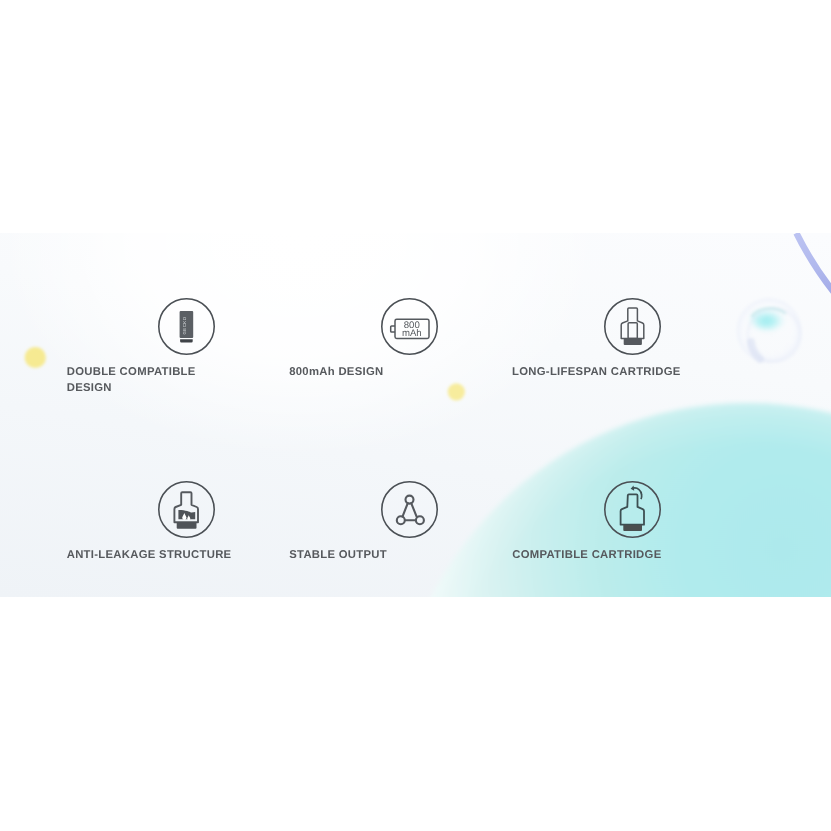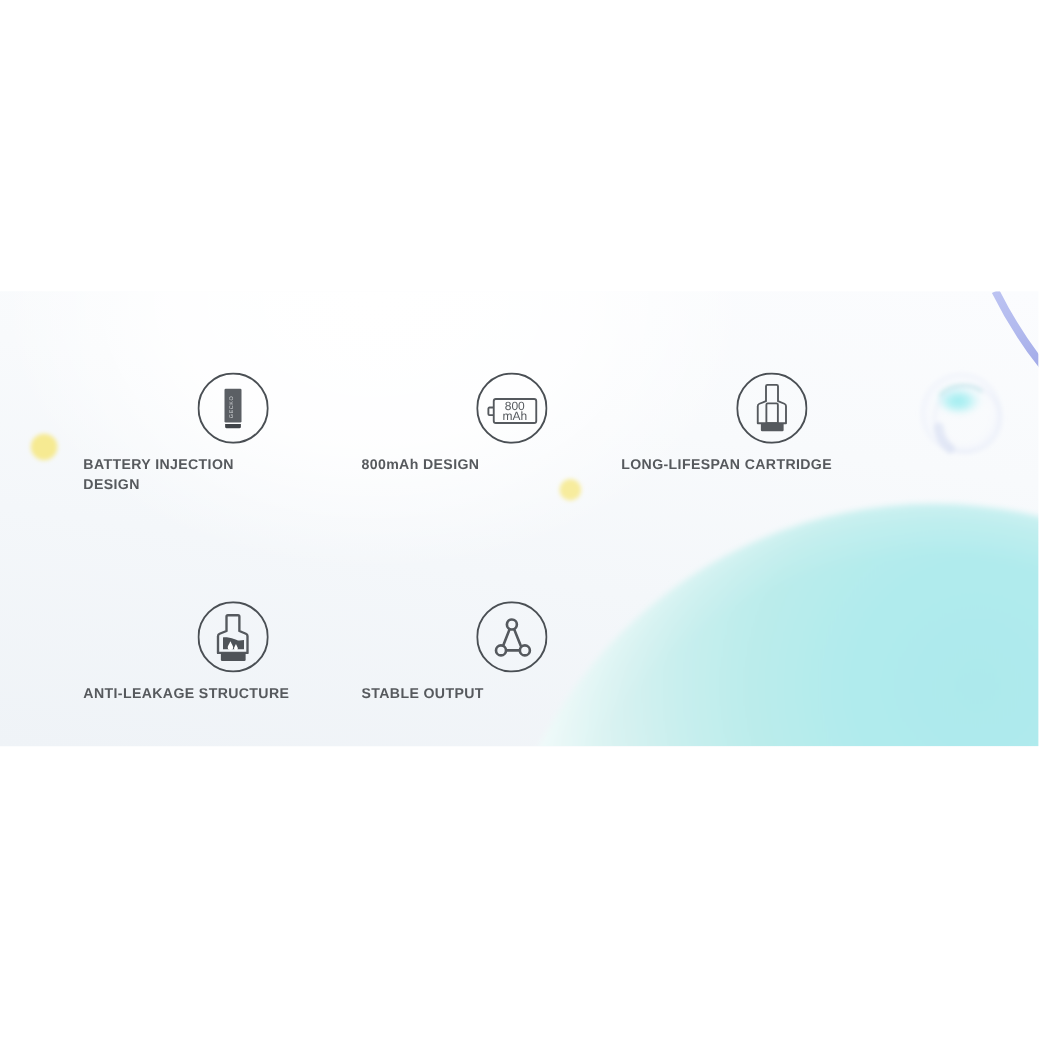--- a/index.html
+++ b/index.html
@@ -112,40 +112,40 @@
 
     <div class="feat" style="left:66.7px;top:65px;">
       <div class="circ">
         <svg viewBox="0 0 57 57" width="57" height="57">
           <circle class="ring" cx="28.5" cy="28.5" r="27.72"></circle>
           <rect x="21.6" y="13.0" width="13.6" height="27.0" rx="1.0" fill="#5b5f64"></rect>
           <path d="M22.1 41.2 H34.7 V43.3 a1.2 1.2 0 0 1 -1.2 1.2 H23.3 a1.2 1.2 0 0 1 -1.2 -1.2 Z" fill="#3f4348"></path>
           <text x="28.4" y="27.5" fill="#d5d8da" text-anchor="middle" font-family="'Liberation Sans',sans-serif" font-size="4.3" letter-spacing="0.5" transform="rotate(-90 28.4 27.5)">GECKO</text>
         </svg>
       </div>
-      <div class="lbl">BATTERY INJECTION
+      <div class="lbl">DOUBLE COMPATIBLE
 DESIGN</div>
     </div>
 
     <div class="feat" style="left:289.2px;top:65px;">
       <div class="circ">
         <svg viewBox="0 0 57 57" width="57" height="57">
           <circle class="ring" cx="28.5" cy="28.5" r="27.72"></circle>
           <g fill="none" stroke="#55595e" stroke-width="1.5" stroke-linejoin="round">
             <rect x="14.0" y="21.2" width="34.0" height="19.2" rx="1.7"></rect>
             <path d="M14.0 28.0 H10.6 a0.9 0.9 0 0 0 -0.9 0.9 V33.2 a0.9 0.9 0 0 0 0.9 0.9 H14.0"></path>
           </g>
           <text x="30.8" y="30.3" text-anchor="middle" font-family="'Liberation Sans',sans-serif" font-size="9.6" fill="#55595e">800</text>
           <text x="30.8" y="38.0" text-anchor="middle" font-family="'Liberation Sans',sans-serif" font-size="9.6" fill="#55595e">mAh</text>
         </svg>
       </div>
       <div class="lbl">800mAh DESIGN</div>
     </div>
 
-    <div class="feat" style="left:497px;top:65px;">
+    <div class="feat" style="left:512px;top:65px;">
       <div class="circ">
         <svg viewBox="0 0 57 57" width="57" height="57">
           <circle class="ring" cx="28.5" cy="28.5" r="27.72"></circle>
           <g fill="none" stroke="#55595e" stroke-width="1.5" stroke-linejoin="round">
             <path d="M23.8 11.0 a1.1 1.1 0 0 1 1.1 -1.1 H32.3 a1.1 1.1 0 0 1 1.1 1.1 V22.9
                      l5.1 2.1 a2.1 2.1 0 0 1 1.3 1.9 V40.6 H17.2 V26.9 a2.1 2.1 0 0 1 1.3 -1.9
                      l5.3 -2.1 Z"></path>
             <path d="M24.1 25.7 a1.0 1.0 0 0 1 1.0 -1.0 H32.3 a1.0 1.0 0 0 1 1.0 1.0 V40.6 H24.1 Z"></path>
           </g>
           <path d="M19.7 40.8 H37.9 V45.9 a1.0 1.0 0 0 1 -1.0 1.0 H20.7 a1.0 1.0 0 0 1 -1.0 -1.0 Z" fill="#55595e"></path>
@@ -183,14 +183,32 @@
           <path d="M20.4 28.9 C23.8 28.8 26.8 29.3 29.2 30.1 C31.0 30.7 32.1 31.3 33.2 31.4
                    C34.5 31.5 35.8 31.2 37.2 31.0 V38.3 H20.4 Z" fill="#4f5358"></path>
           <path d="M26.35 31.9 c1.45 3.1 2.15 4.0 2.15 4.9 a2.15 2.15 0 0 1 -4.3 0 c0 -0.9 0.70 -1.8 2.15 -4.9 Z" fill="#ffffff"></path>
           <path d="M30.75 34.2 c1.05 2.2 1.55 2.9 1.55 3.4 a1.55 1.55 0 0 1 -3.1 0 c0 -0.5 0.50 -1.2 1.55 -3.4 Z" fill="#ffffff"></path>
           <path d="M18.7 41.1 H38.5 V46.8 a1.0 1.0 0 0 1 -1.0 1.0 H19.7 a1.0 1.0 0 0 1 -1.0 -1.0 Z" fill="#4f5358"></path>
         </svg>
       </div>
       <div class="lbl">ANTI-LEAKAGE STRUCTURE</div>
     </div>
 
+    <div class="feat" style="left:512.2px;top:248px;">
+      <div class="circ">
+        <svg viewBox="0 0 57 57" width="57" height="57">
+          <circle class="ring" cx="28.5" cy="28.5" r="27.72"></circle>
+          <g fill="none" stroke="#3d4f52" stroke-width="1.8" stroke-linejoin="round">
+            <path d="M23.8 14.4 a1.1 1.1 0 0 1 1.1 -1.1 H32.4 a1.1 1.1 0 0 1 1.1 1.1 V25.9
+                     l5.2 2.2 a2.1 2.1 0 0 1 1.3 1.9 V43.7 H16.6 V30.0 a2.1 2.1 0 0 1 1.3 -1.9
+                     l5.4 -2.2 Z"></path>
+          </g>
+          <g fill="none" stroke="#3d4f52" stroke-width="1.7" stroke-linecap="butt">
+            <path d="M29.0 7.2 C33.6 6.1 37.6 9.6 37.6 14.0 a7.0 7.0 0 0 1 -0.6 4.2"></path>
+          </g>
+          <path d="M29.6 4.6 L26.6 7.8 L30.2 9.8 Z" fill="#3d4f52"></path>
+          <path d="M19.3 43.9 H38.0 V49.0 a0.9 0.9 0 0 1 -0.9 0.9 H20.2 a0.9 0.9 0 0 1 -0.9 -0.9 Z" fill="#4a4f4f"></path>
+        </svg>
+      </div>
+      <div class="lbl">COMPATIBLE CARTRIDGE</div>
+    </div>
   </div>
 </div>
 
 </body></html>

